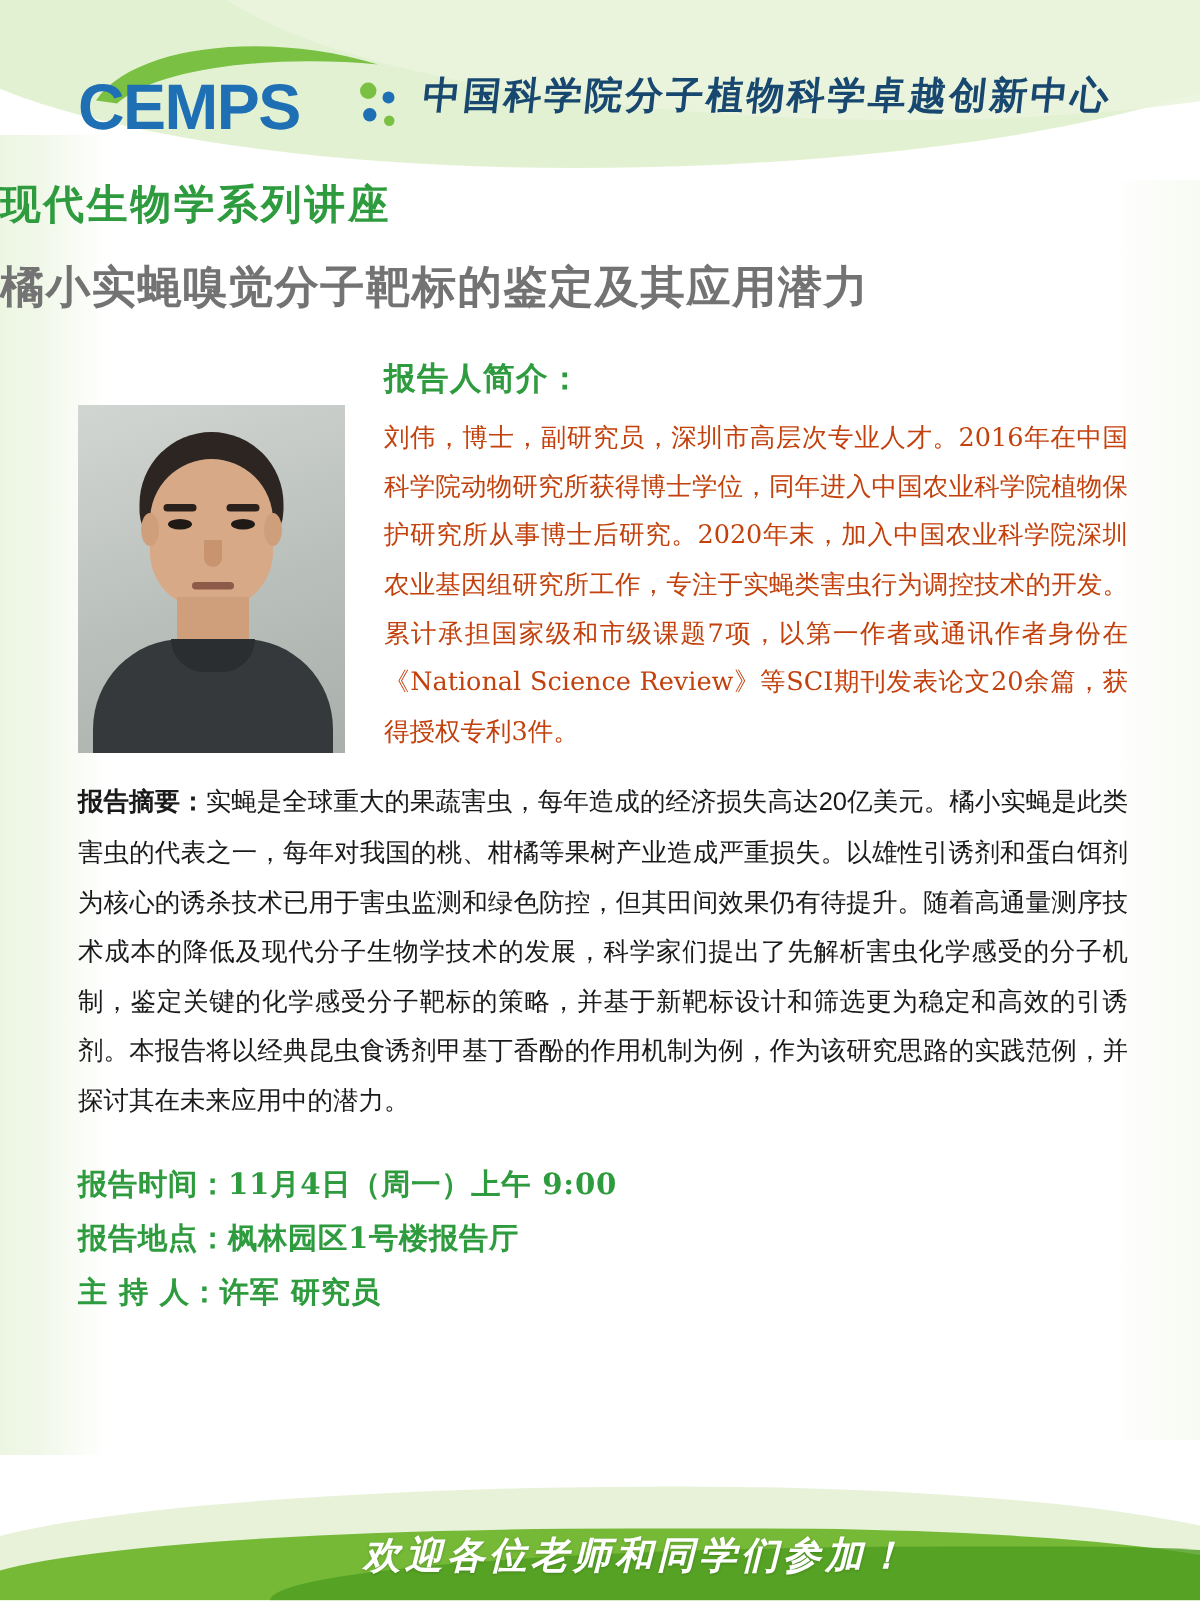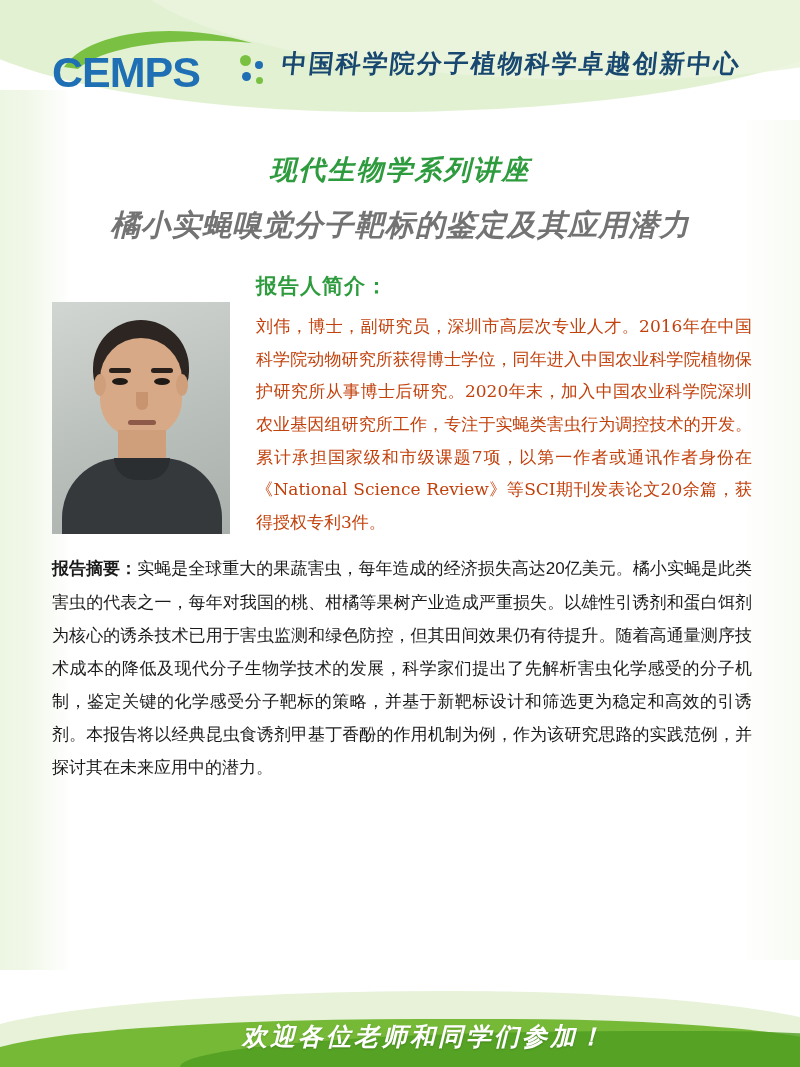--- a/index.html
+++ b/index.html
@@ -139,23 +139,21 @@
     font-size: 16.5px;
     color: #18486f;
     letter-spacing: .2px;
     margin-top: 4px;
     white-space: nowrap;
   }
 
   
   .title-wrap {
     position: relative;
-    text-align: center;
-    margin-top: 34px;
-    font-style: italic;
+    text-align: left;
   }
   .series-title {
     font-family: "DejaVu Serif", serif;
     font-size: 27px;
     font-weight: bold;
     color: #2e9c3e;
     letter-spacing: 2px;
   }
   .main-title {
     font-family: "DejaVu Serif", serif;
@@ -165,21 +163,21 @@
     letter-spacing: 1px;
     margin-top: 18px;
   }
 
   
   .speaker-section {
     position: relative;
     margin-top: 26px;
     padding: 0 48px 0 52px;
     display: flex;
-    align-items: flex-start;
+    align-items: center;
   }
   .portrait {
     width: 178px;
     height: 232px;
     flex: 0 0 auto;
     margin-top: 30px;
     position: relative;
     overflow: hidden;
     background: #cfd3cf;
   }
@@ -401,20 +399,25 @@
     <div class="speaker-text">
       <div class="speaker-heading">报告人简介：</div>
       <div class="speaker-bio">刘伟，博士，副研究员，深圳市高层次专业人才。2016年在中国科学院动物研究所获得博士学位，同年进入中国农业科学院植物保护研究所从事博士后研究。2020年末，加入中国农业科学院深圳农业基因组研究所工作，专注于实蝇类害虫行为调控技术的开发。累计承担国家级和市级课题7项，以第一作者或通讯作者身份在《National Science Review》等SCI期刊发表论文20余篇，获得授权专利3件。</div>
     </div>
   </div>
 
   <div class="abstract">
     <b>报告摘要：</b><span>实蝇是全球重大的果蔬害虫，每年造成的经济损失高达20亿美元。橘小实蝇是此类害虫的代表之一，每年对我国的桃、柑橘等果树产业造成严重损失。以雄性引诱剂和蛋白饵剂为核心的诱杀技术已用于害虫监测和绿色防控，但其田间效果仍有待提升。随着高通量测序技术成本的降低及现代分子生物学技术的发展，科学家们提出了先解析害虫化学感受的分子机制，鉴定关键的化学感受分子靶标的策略，并基于新靶标设计和筛选更为稳定和高效的引诱剂。本报告将以经典昆虫食诱剂甲基丁香酚的作用机制为例，作为该研究思路的实践范例，并探讨其在未来应用中的潜力。</span>
   </div>
 
+  <div class="info">
+    <div class="info-line">报告时间：11月4日（周一）上午 9:00</div>
+    <div class="info-line">报告地点：枫林园区1号楼报告厅</div>
+    <div class="info-line">主 持 人：许军 研究员</div>
+  </div>
 
   <div class="footer">
     <div class="band-light"></div>
     <div class="band-dark"></div>
     <div class="band-dark2"></div>
     <div class="footer-text">欢迎各位老师和同学们参加！</div>
   </div>
 
 </div>
 

